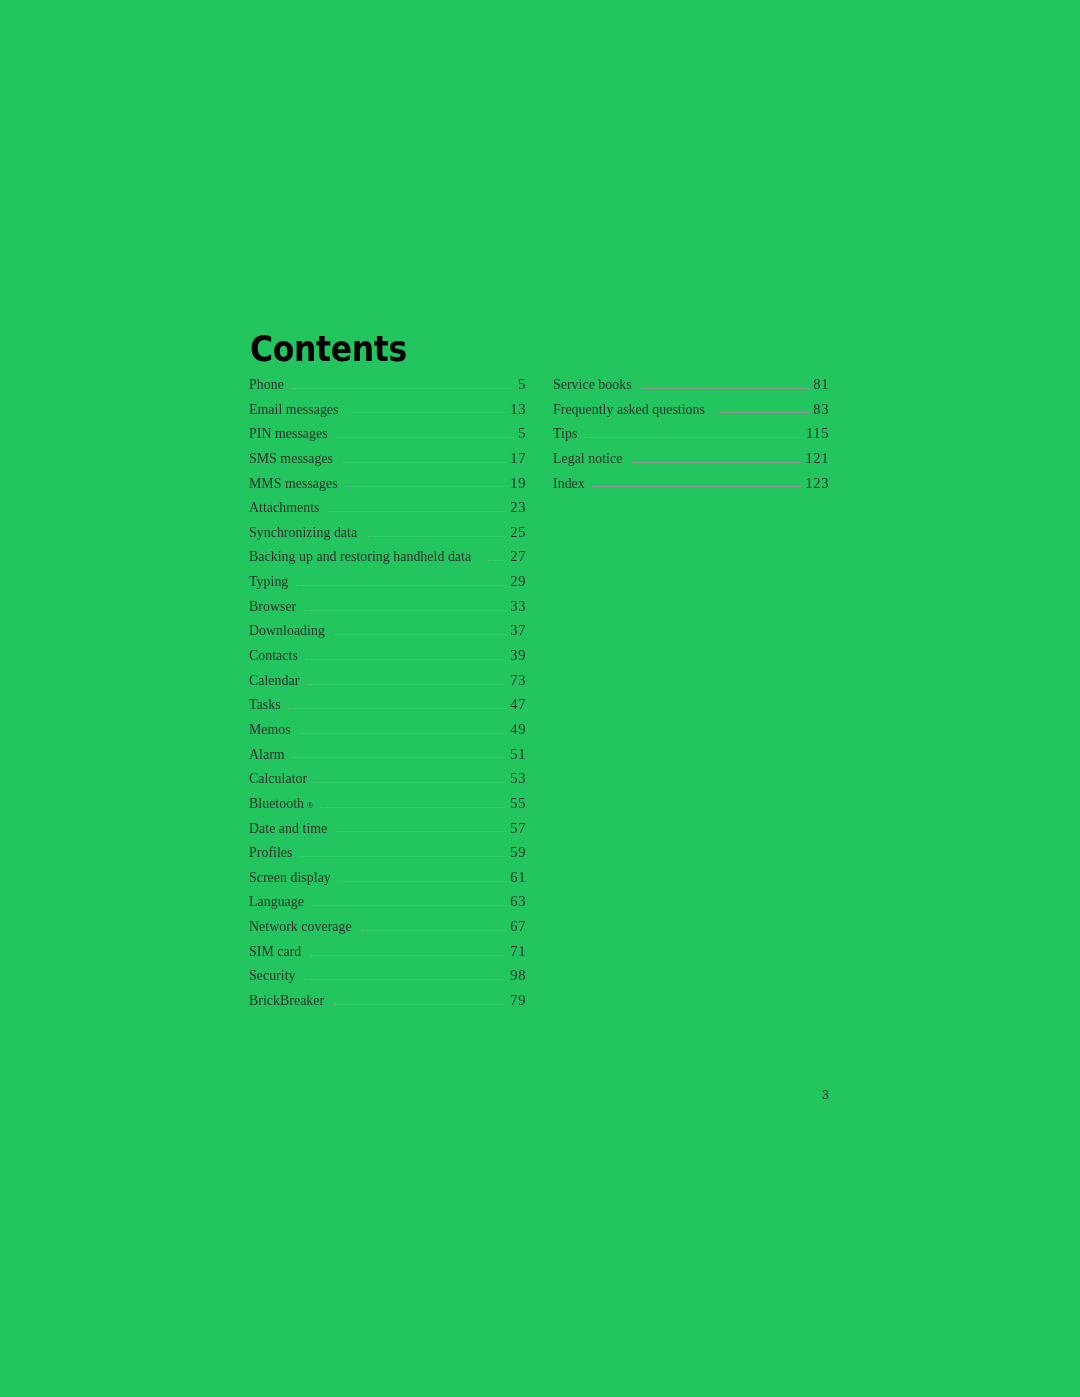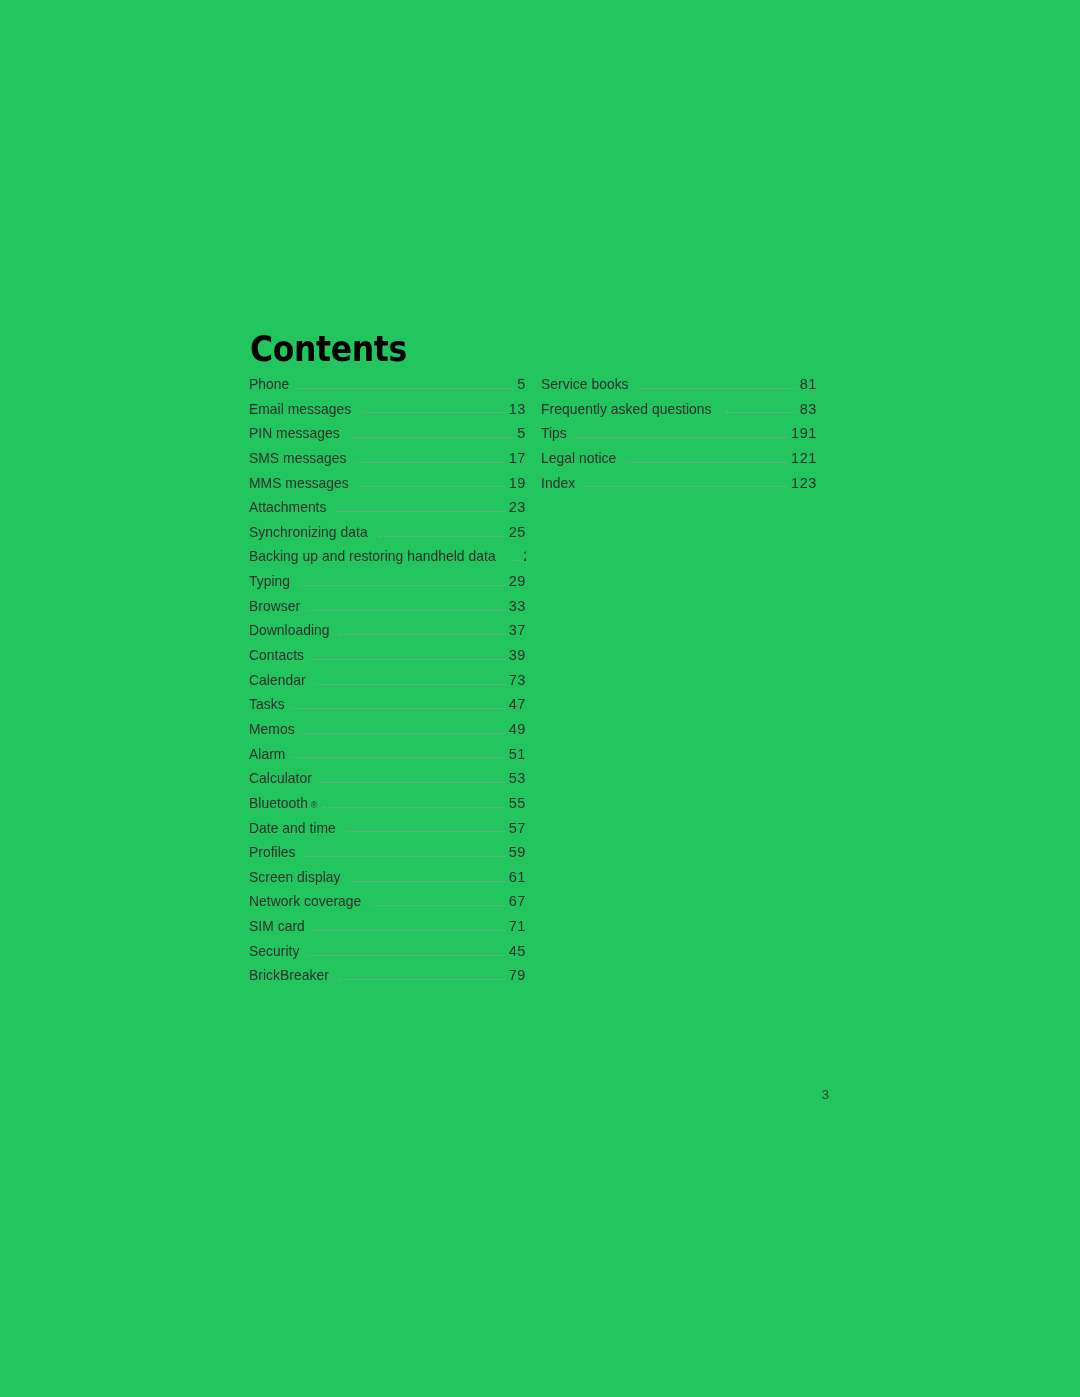--- a/index.html
+++ b/index.html
@@ -41,23 +41,24 @@
   .toc-columns {
     position: absolute;
     left: 0;
     top: 376px;
     width: 1080px;
   }
 
   .toc-col {
     position: absolute;
     top: 0;
+    font-family: Liberation Serif, serif;
   }
   .toc-col.left  { left: 249px; width: 277px; }
-  .toc-col.right { left: 541px; width: 276px; }
+  .toc-col.right { left: 553px; width: 276px; }
 
   
   .toc-entry {
     display: flex;
     align-items: baseline;
     height: 24.65px;
     width: 100%;
     overflow: hidden;
     font-size: 14.5px;
     color: #2e2e2e;
@@ -224,33 +225,38 @@
           <span class="toc-label">Profiles</span>
           <span class="toc-leader"></span>
           <span class="toc-page">59</span>
         </div>
         <div class="toc-entry">
           <span class="toc-label">Screen display</span>
           <span class="toc-leader"></span>
           <span class="toc-page">61</span>
         </div>
         <div class="toc-entry">
+          <span class="toc-label">Language</span>
+          <span class="toc-leader"></span>
+          <span class="toc-page">63</span>
+        </div>
+        <div class="toc-entry">
           <span class="toc-label">Network coverage</span>
           <span class="toc-leader"></span>
           <span class="toc-page">67</span>
         </div>
         <div class="toc-entry">
           <span class="toc-label">SIM card</span>
           <span class="toc-leader"></span>
           <span class="toc-page">71</span>
         </div>
         <div class="toc-entry">
           <span class="toc-label">Security</span>
           <span class="toc-leader"></span>
-          <span class="toc-page">45</span>
+          <span class="toc-page">98</span>
         </div>
         <div class="toc-entry">
           <span class="toc-label">BrickBreaker</span>
           <span class="toc-leader"></span>
           <span class="toc-page">79</span>
         </div>
       </div>
 
     <div class="toc-col right" id="toc-right">
         <div class="toc-entry">
@@ -259,21 +265,21 @@
           <span class="toc-page">81</span>
         </div>
         <div class="toc-entry">
           <span class="toc-label">Frequently asked questions</span>
           <span class="toc-leader"></span>
           <span class="toc-page">83</span>
         </div>
         <div class="toc-entry">
           <span class="toc-label">Tips</span>
           <span class="toc-leader"></span>
-          <span class="toc-page">191</span>
+          <span class="toc-page">115</span>
         </div>
         <div class="toc-entry">
           <span class="toc-label">Legal notice</span>
           <span class="toc-leader"></span>
           <span class="toc-page">121</span>
         </div>
         <div class="toc-entry">
           <span class="toc-label">Index</span>
           <span class="toc-leader"></span>
           <span class="toc-page">123</span>

